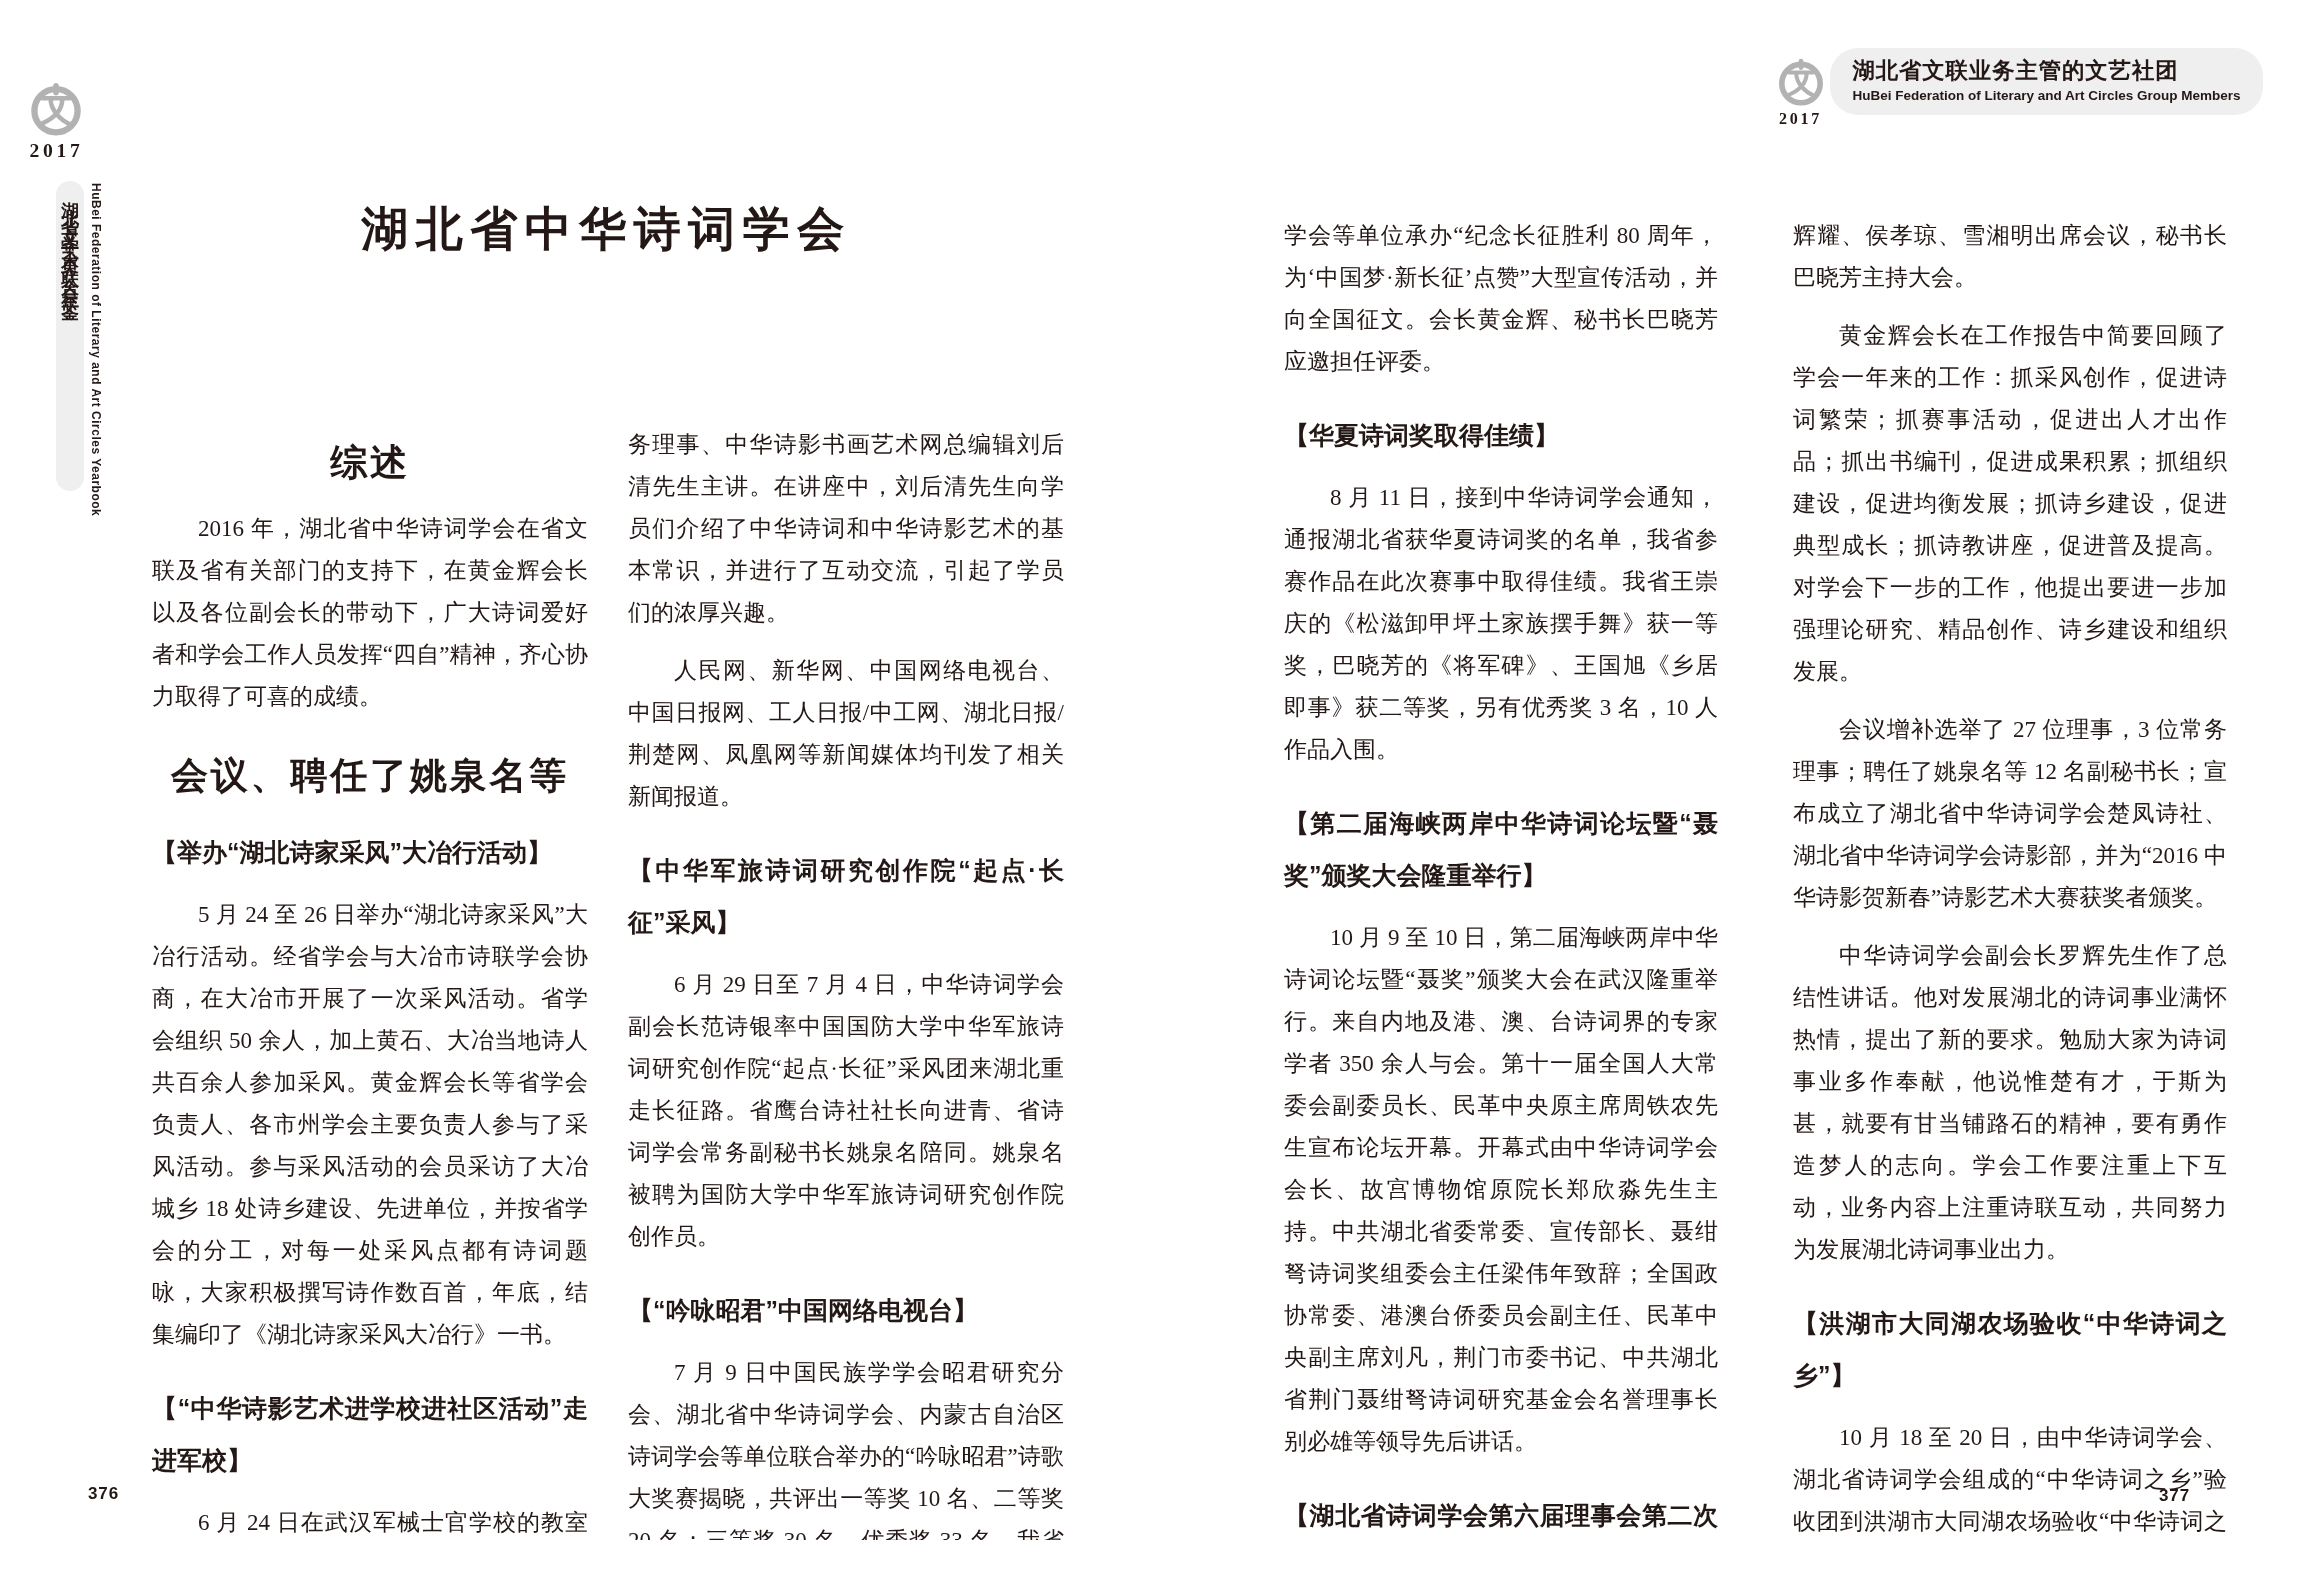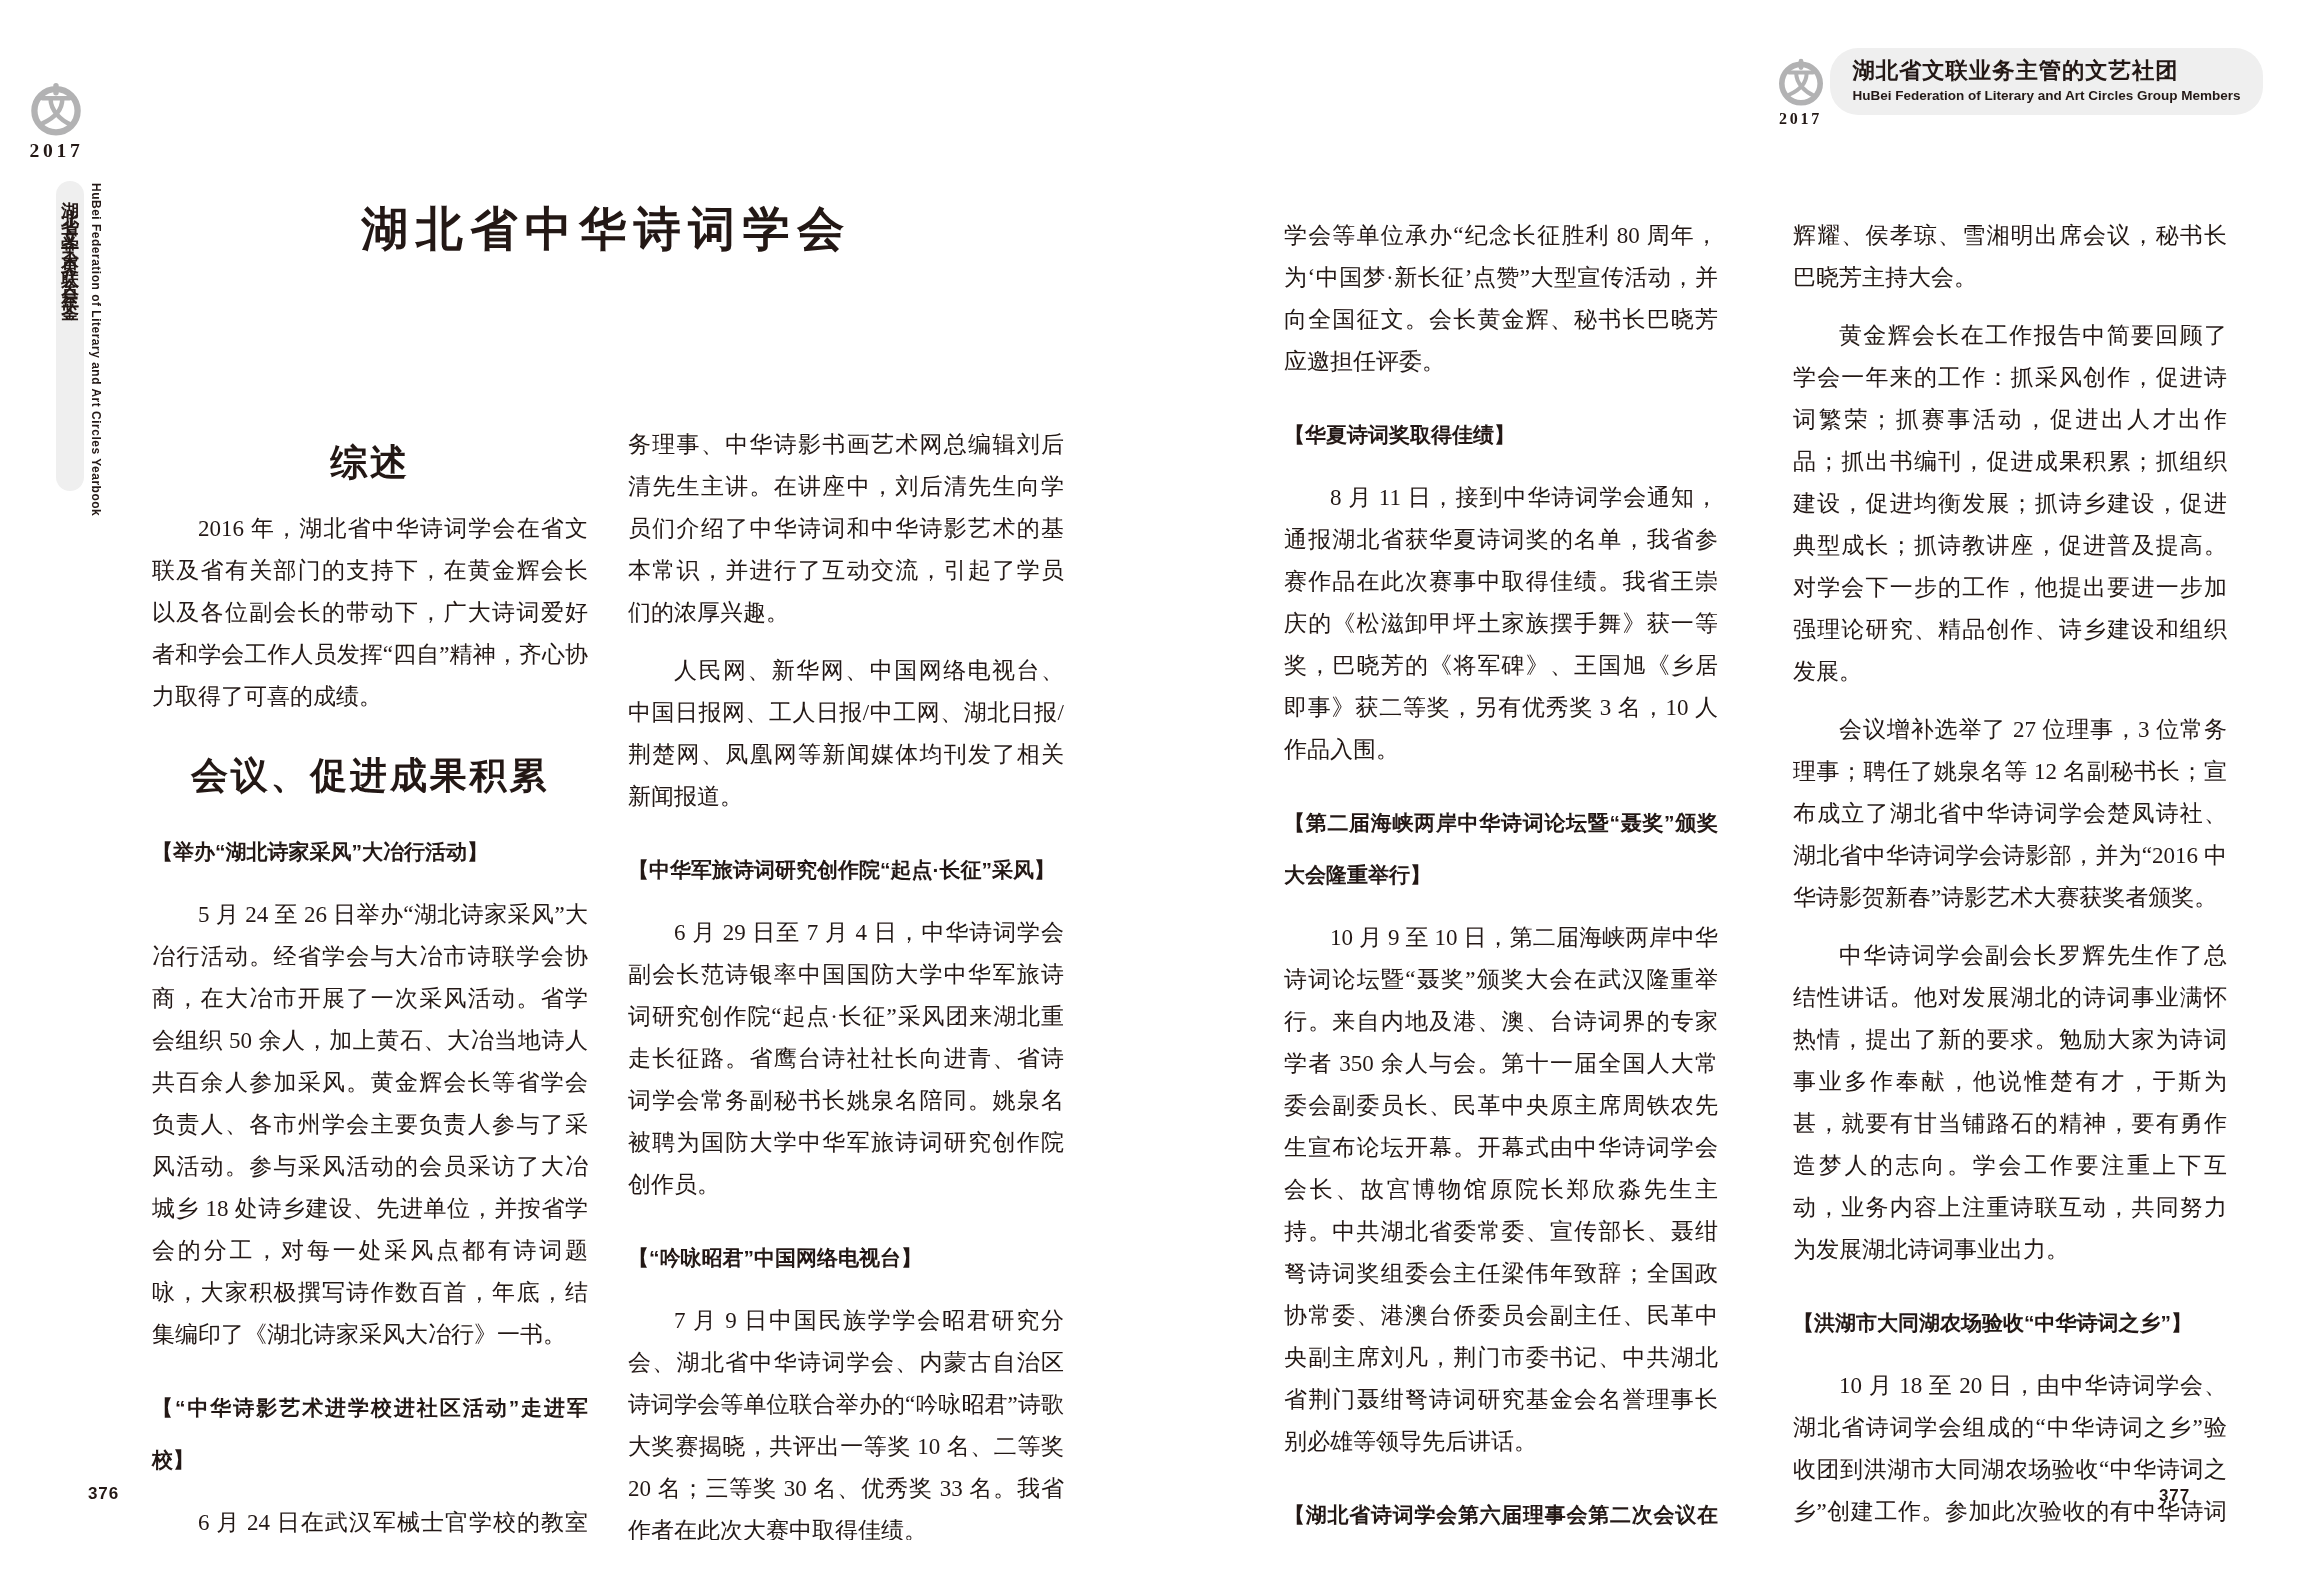--- a/index.html
+++ b/index.html
@@ -43,21 +43,21 @@
   #col3{left:1268px;top:199px;width:466px;height:1333px;}
   #col4{left:1777px;top:199px;width:466px;height:1333px;}
   .blk{margin:16px;}
   .blk.para{text-indent:2em;}
   .blk.para-cont{text-indent:0;}
   .blk.section{font-family:"Liberation Sans","DejaVu Sans",sans-serif;font-weight:900;
     font-size:37px;line-height:48px;text-align:center;letter-spacing:2.8px;
     margin:34px 0 20.5px;text-indent:0;}
   .blk.section:first-child{margin-top:18px;}
   .blk.entry{font-family:"Liberation Sans","DejaVu Sans",sans-serif;font-weight:900;
-    font-size:21px;line-height:52px;margin-top:26px;text-indent:0;text-align:justify;}
+    font-size:25px;line-height:52px;margin-top:26px;text-indent:0;text-align:justify;}
   .blk.entry:first-child{margin-top:0;}
   
   .pageno{position:absolute;font-family:"Liberation Sans","DejaVu Sans",sans-serif;
     font-weight:900;font-size:17px;letter-spacing:0.9px;}
   #pn-left{left:88px;top:1484px;}
   #pn-right{left:2159px;top:1486px;}
 </style>
 </head>
 <body>
 
@@ -88,21 +88,21 @@
 <div class="hdr-box">
   <div class="hdr-zh">湖北省文联业务主管的文艺社团</div>
   <div class="hdr-en">HuBei Federation of Literary and Art Circles Group Members</div>
 </div>
 
 <div class="article-title">湖北省中华诗词学会</div>
 
 <div id="col1" class="col">
     <div class="blk section">综述</div>
     <div class="blk para">2016 年，湖北省中华诗词学会在省文联及省有关部门的支持下，在黄金辉会长以及各位副会长的带动下，广大诗词爱好者和学会工作人员发挥“四自”精神，齐心协力取得了可喜的成绩。</div>
-    <div class="blk section">会议、促进成果积累</div>
+    <div class="blk section">会议、聘任了姚泉名等</div>
     <div class="blk entry">【举办“湖北诗家采风”大冶行活动】</div>
     <div class="blk para">5 月 24 至 26 日举办“湖北诗家采风”大冶行活动。经省学会与大冶市诗联学会协商，在大冶市开展了一次采风活动。省学会组织 50 余人，加上黄石、大冶当地诗人共百余人参加采风。黄金辉会长等省学会负责人、各市州学会主要负责人参与了采风活动。参与采风活动的会员采访了大冶城乡 18 处诗乡建设、先进单位，并按省学会的分工，对每一处采风点都有诗词题咏，大家积极撰写诗作数百首，年底，结集编印了《湖北诗家采风大冶行》一书。</div>
     <div class="blk entry">【“中华诗影艺术进学校进社区活动”走进军校】</div>
     <div class="blk para">6 月 24 日在武汉军械士官学校的教室里，一场讲座赢得了阵阵热烈的掌声。这是由湖北省中华诗词学会、中华诗影书画艺术网倡导的“中华诗影艺术进学校进社区活动”首次走进军校。</div>
   </div>
 <div id="col2" class="col">
     <div class="blk para-cont">务理事、中华诗影书画艺术网总编辑刘后清先生主讲。在讲座中，刘后清先生向学员们介绍了中华诗词和中华诗影艺术的基本常识，并进行了互动交流，引起了学员们的浓厚兴趣。</div>
     <div class="blk para">人民网、新华网、中国网络电视台、中国日报网、工人日报/中工网、湖北日报/荆楚网、凤凰网等新闻媒体均刊发了相关新闻报道。</div>
     <div class="blk entry">【中华军旅诗词研究创作院“起点·长征”采风】</div>
     <div class="blk para">6 月 29 日至 7 月 4 日，中华诗词学会副会长范诗银率中国国防大学中华军旅诗词研究创作院“起点·长征”采风团来湖北重走长征路。省鹰台诗社社长向进青、省诗词学会常务副秘书长姚泉名陪同。姚泉名被聘为国防大学中华军旅诗词研究创作院创作员。</div>

